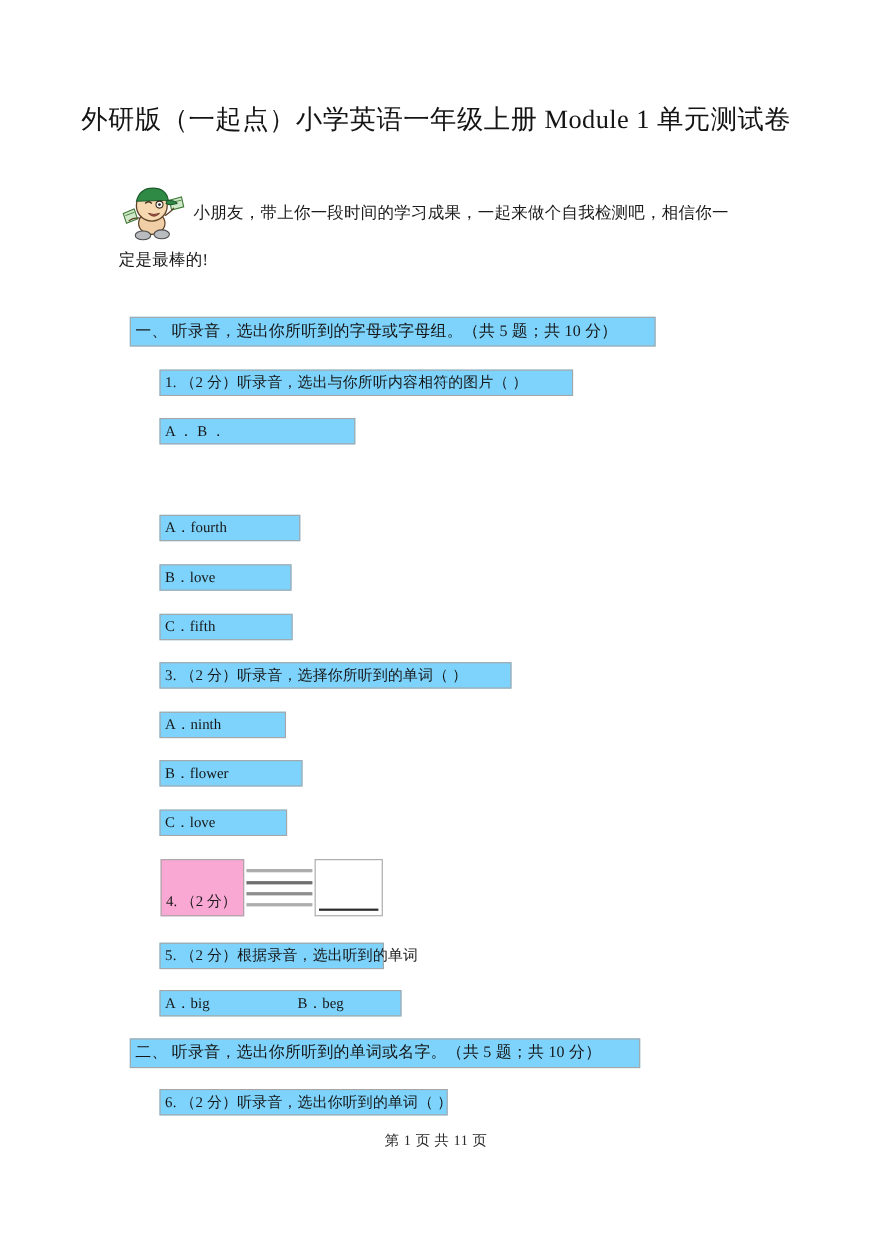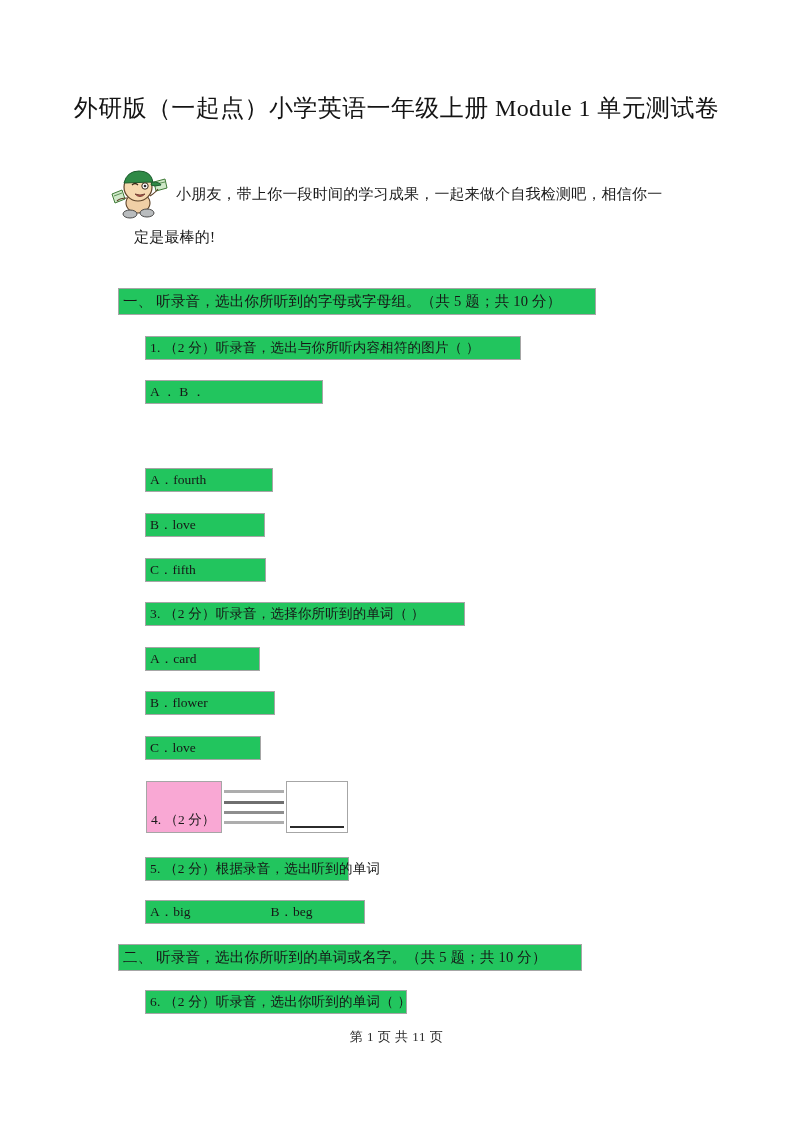--- a/index.html
+++ b/index.html
@@ -55,29 +55,28 @@
     line-height: 52px;
     padding-left: 4px;
     letter-spacing: 0.2px;
     white-space: nowrap;
   }
   .intro-line2 {
     font-size: 15px;
     line-height: 34px;
     clear: both;
     letter-spacing: 0.2px;
-    margin-left: 26px;
   }
 
   
   .bx {
     position: absolute;
     border: 1px solid #a6a6a6;
     box-sizing: border-box;
-    background: #22c55e;
+    background: #7dd3fc;
     font-size: 14px;
     line-height: 1.15;
     padding: 3px 4px 3px 4px;
     white-space: nowrap;
     color: #161616;
   }
   .section-head {
     font-size: 14.5px;
     letter-spacing: 0.2px;
     padding: 4px 5px 4px 4px;
@@ -215,21 +214,21 @@
   <div class="bx section-head" style="left:118px; top:288px; width:478px;">一、 听录音，选出你所听到的字母或字母组。（共 5 题；共 10 分）</div>
 
   <div class="bx question" style="left:145px; top:336px; width:376px;">1.  （2 分）听录音，选出与你所听内容相符的图片（      ）</div>
   <div class="bx option" style="left:145px; top:380px; width:178px;">A ．                B ．</div>
 
   <div class="bx option" style="left:145px; top:468px; width:128px;">A．fourth</div>
   <div class="bx option" style="left:145px; top:513px; width:120px;">B．love</div>
   <div class="bx option" style="left:145px; top:558px; width:121px;">C．fifth</div>
 
   <div class="bx question" style="left:145px; top:602px; width:320px;">3.  （2 分）听录音，选择你所听到的单词（      ）</div>
-  <div class="bx option" style="left:145px; top:647px; width:115px;">A．card</div>
+  <div class="bx option" style="left:145px; top:647px; width:115px;">A．ninth</div>
   <div class="bx option" style="left:145px; top:691px; width:130px;">B．flower</div>
   <div class="bx option" style="left:145px; top:736px; width:116px;">C．love</div>
 
   <div class="q4-group">
     <div class="q4-left">
       <span>4.   （2 分）</span>
     </div>
     <div class="q4-mid">
       <i></i>
         <i></i>

